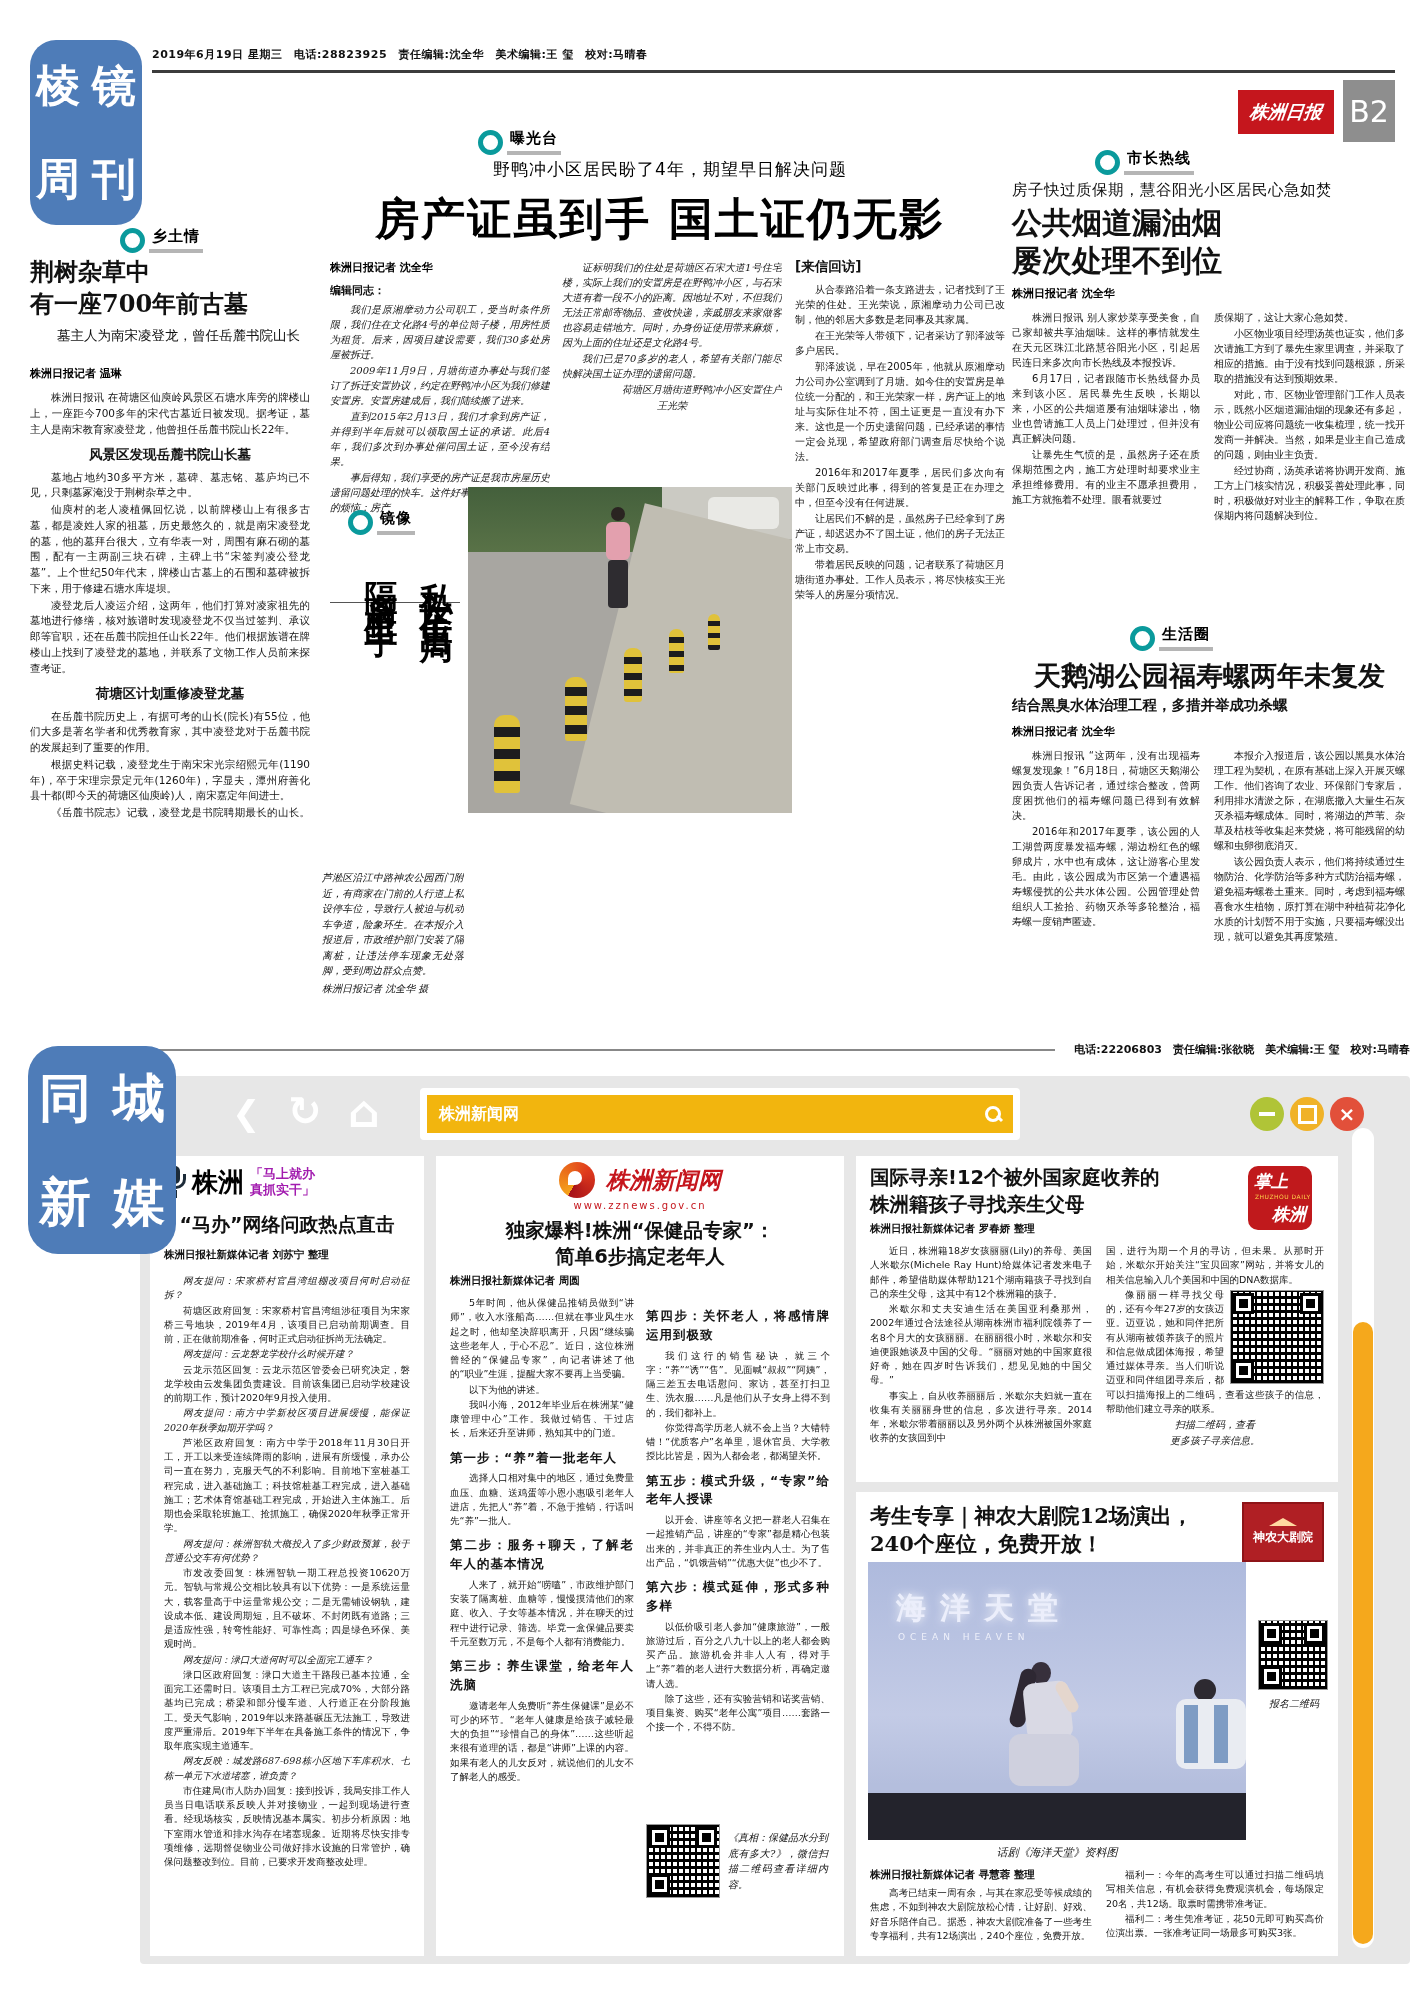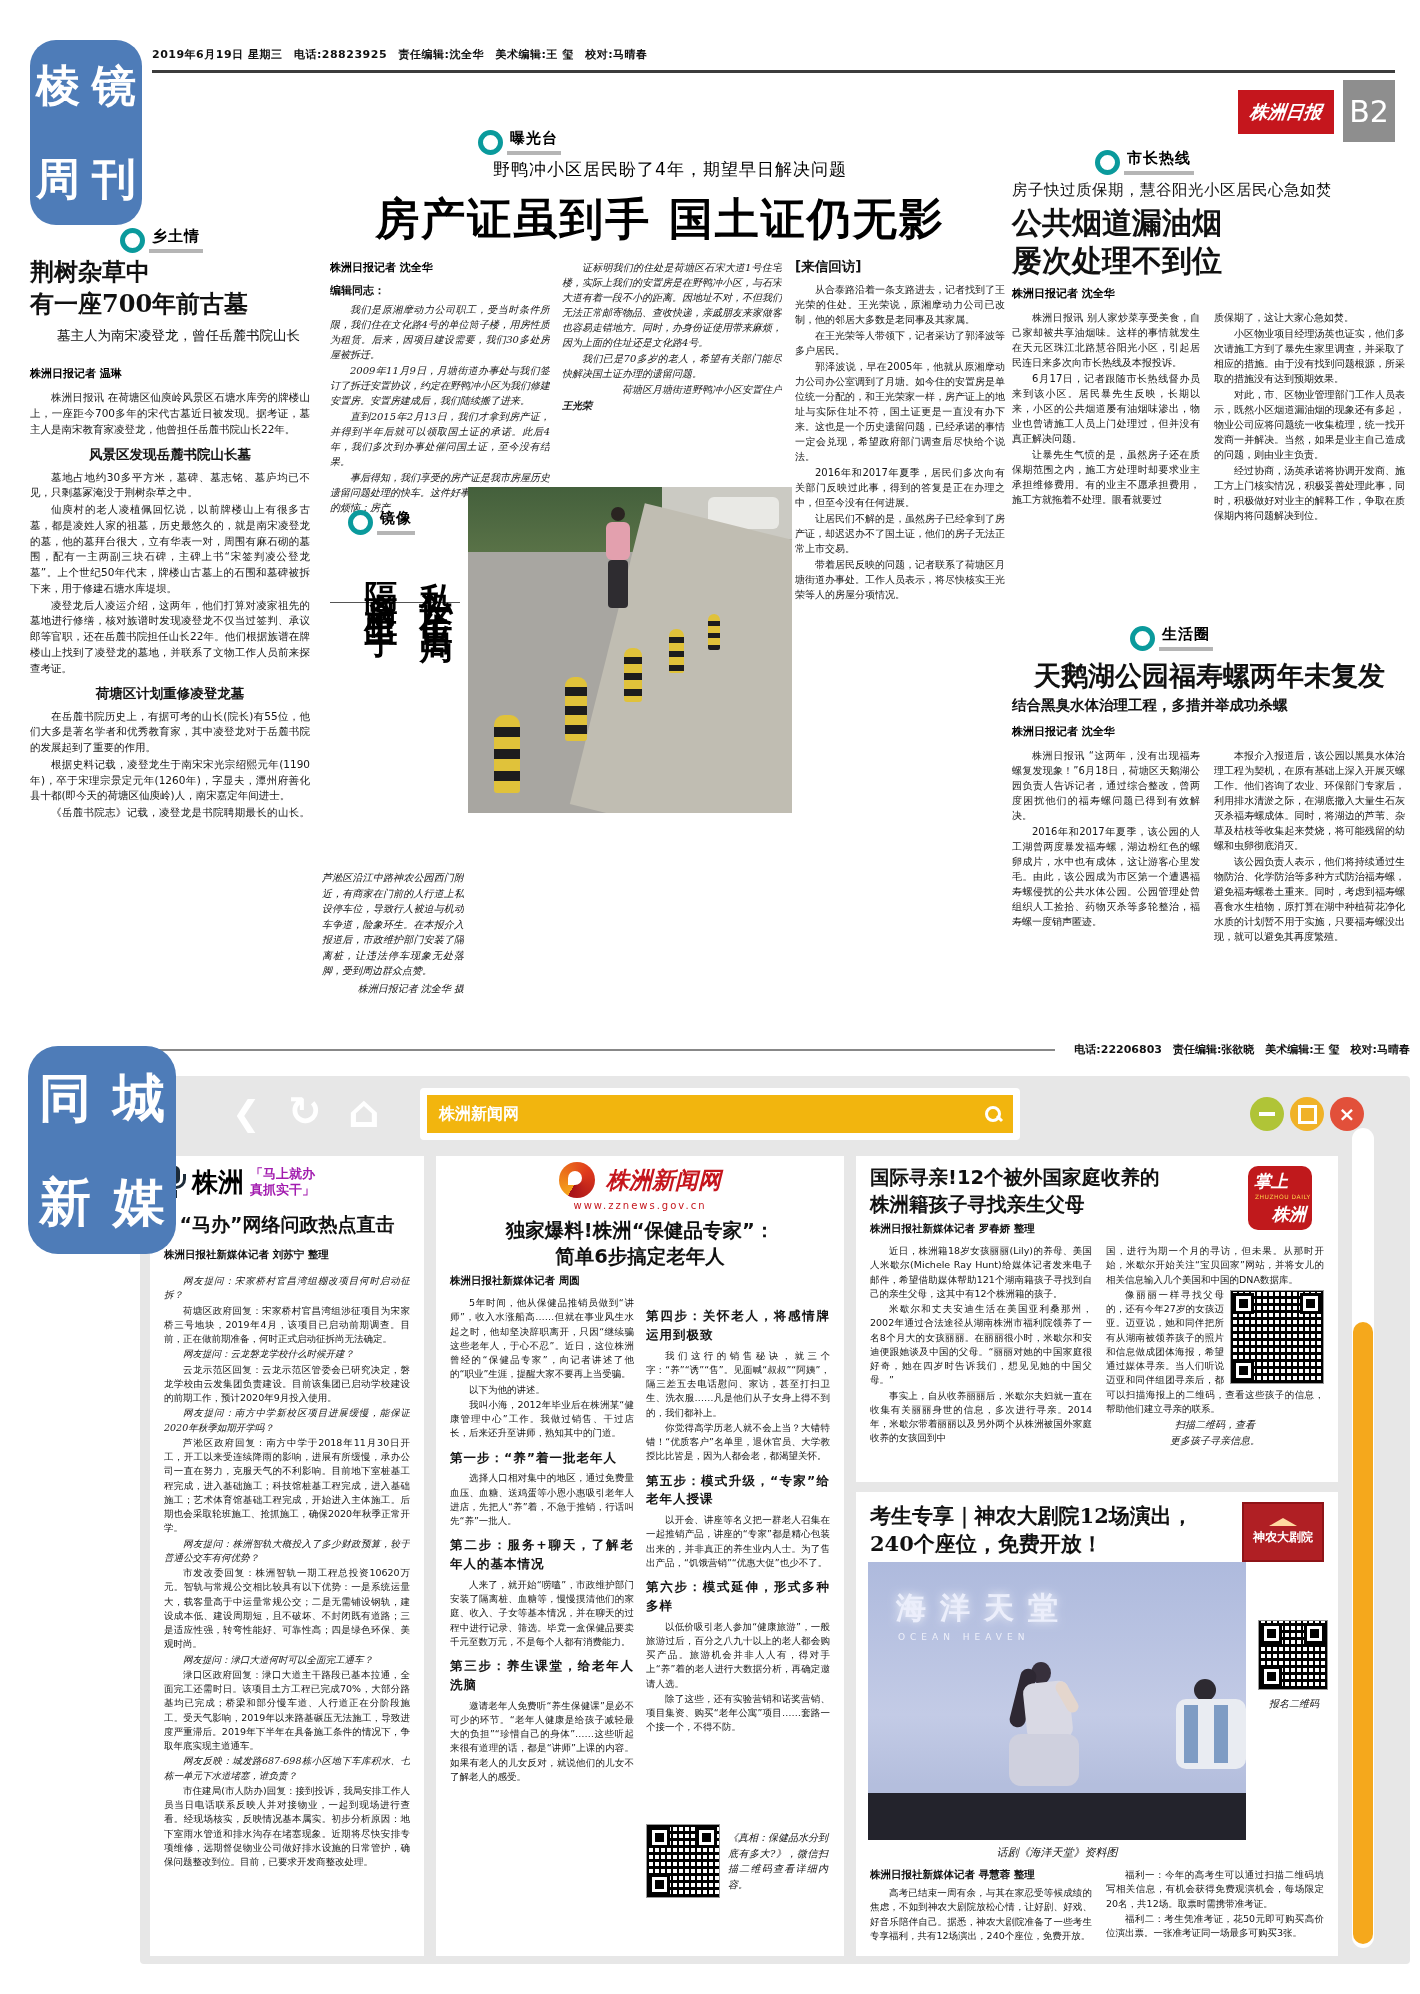--- a/index.html
+++ b/index.html
@@ -77,21 +77,21 @@
       <p>2009年11月9日，月塘街道办事处与我们签订了拆迁安置协议，约定在野鸭冲小区为我们修建安置房。安置房建成后，我们陆续搬了进来。</p>
       <p>直到2015年2月13日，我们才拿到房产证，并得到半年后就可以领取国土证的承诺。此后4年，我们多次到办事处催问国土证，至今没有结果。</p>
       <p>事后得知，我们享受的房产证是我市房屋历史遗留问题处理的快车。这件好事也给我们带来了新的烦恼：房产</p>
     </div>
   </div>
   <div class="abs" style="left:562px;top:260px;width:220px;height:218px;overflow:hidden;">
     <div class="bt script">
       <p>证标明我们的住处是荷塘区石宋大道1号住宅楼，实际上我们的安置房是在野鸭冲小区，与石宋大道有着一段不小的距离。因地址不对，不但我们无法正常邮寄物品、查收快递，亲戚朋友来家做客也容易走错地方。同时，办身份证使用带来麻烦，因为上面的住址还是文化路4号。</p>
       <p>我们已是70多岁的老人，希望有关部门能尽快解决国土证办理的遗留问题。</p>
       <p style="text-align:right;text-indent:0;">荷塘区月塘街道野鸭冲小区安置住户</p>
-      <p style="text-align:left;text-indent:0;font-weight:bold;">王光荣</p>
+      <p style="text-align:center;text-indent:0;font-weight:normal;">王光荣</p>
     </div>
   </div>
   <div class="abs" style="left:795px;top:258px;width:210px;height:385px;overflow:hidden;">
     <div style="font-weight:bold;font-size:13.5px;margin-bottom:6px;">[来信回访]</div>
     <div class="bt">
       <p>从合泰路沿着一条支路进去，记者找到了王光荣的住处。王光荣说，原湘摩动力公司已改制，他的邻居大多数是老同事及其家属。</p>
       <p>在王光荣等人带领下，记者采访了郭泽波等多户居民。</p>
       <p>郭泽波说，早在2005年，他就从原湘摩动力公司办公室调到了月塘。如今住的安置房是单位统一分配的，和王光荣家一样，房产证上的地址与实际住址不符，国土证更是一直没有办下来。这也是一个历史遗留问题，已经承诺的事情一定会兑现，希望政府部门调查后尽快给个说法。</p>
       <p>2016年和2017年夏季，居民们多次向有关部门反映过此事，得到的答复是正在办理之中，但至今没有任何进展。</p>
       <p>让居民们不解的是，虽然房子已经拿到了房产证，却迟迟办不了国土证，他们的房子无法正常上市交易。</p>
@@ -126,21 +126,21 @@
   <div class="abs chip" style="left:348px;top:508px;">
     <span class="ring"></span>
     <span class="lbl">镜像</span>
   </div>
   <div class="abs vhead" style="left:348px;top:556px;height:300px;">
     <span>私设车位出局</span>
     <span>隔离桩出手</span>
   </div>
   <div class="abs capkai" style="left:322px;top:870px;width:142px;height:148px;overflow:hidden;">
     <span>芦淞区沿江中路神农公园西门附近，有商家在门前的人行道上私设停车位，导致行人被迫与机动车争道，险象环生。在本报介入报道后，市政维护部门安装了隔离桩，让违法停车现象无处落脚，受到周边群众点赞。</span>
-    <div style="text-align:right;margin-top:2px;">株洲日报记者 沈全华 摄</div>
+    <div style="text-align:left;margin-top:2px;">株洲日报记者 沈全华 摄</div>
   </div>
 
   <div class="abs" style="left:468px;top:487px;width:324px;height:326px;background:#a8a6a1;overflow:hidden;">
     <div style="position:absolute;left:0;top:0;width:62%;height:20%;background:linear-gradient(180deg,#44603c,#597247);"></div>
     <div style="position:absolute;right:0;top:0;width:40%;height:16%;background:#cbcac3;"></div>
     <div style="position:absolute;right:4%;top:3%;width:22%;height:10%;background:#e9e9e5;border-radius:6px;"></div>
     <div style="position:absolute;right:-12%;top:12%;width:70%;height:95%;background:#c0bdb2;transform:rotate(14deg);"></div>
     <div style="position:absolute;left:41%;top:6%;width:34px;height:104px;">
       <div style="margin:0 auto;width:14px;height:14px;border-radius:50%;background:#2a2421;"></div>
       <div style="margin:1px auto 0;width:24px;height:38px;border-radius:6px;background:#e3a0ae;"></div>

